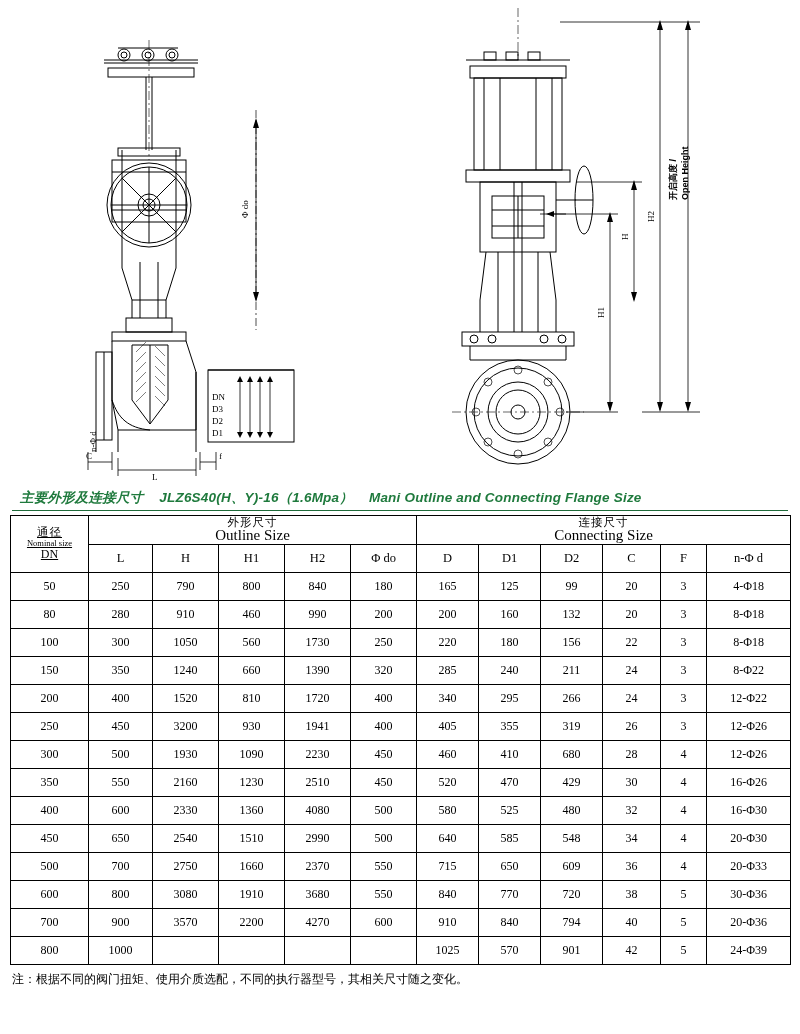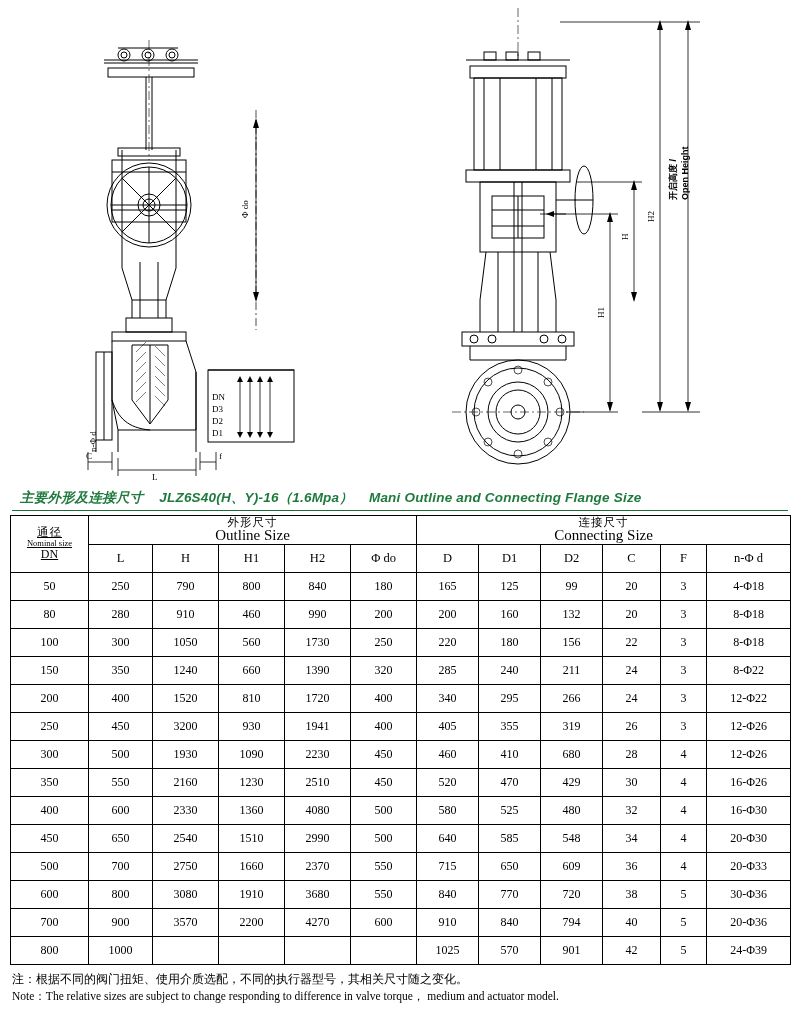--- a/index.html
+++ b/index.html
@@ -599,18 +599,15 @@
             <td>24-Φ39</td>
           </tr>
         </tbody>
     </table>
   </div>
 
   <div class="notes">
     <div class="cn">
       <span class="lbl">注：</span><span>根据不同的阀门扭矩、使用介质选配，不同的执行器型号，其相关尺寸随之变化。</span>
     </div>
-    <div class="en">
-      <span class="lbl">Note：</span><span>The relative sizes are subject to change responding to difference in valve torque， medium and actuator model.</span>
-    </div>
   </div>
 
 </div>
 
 </body></html>

